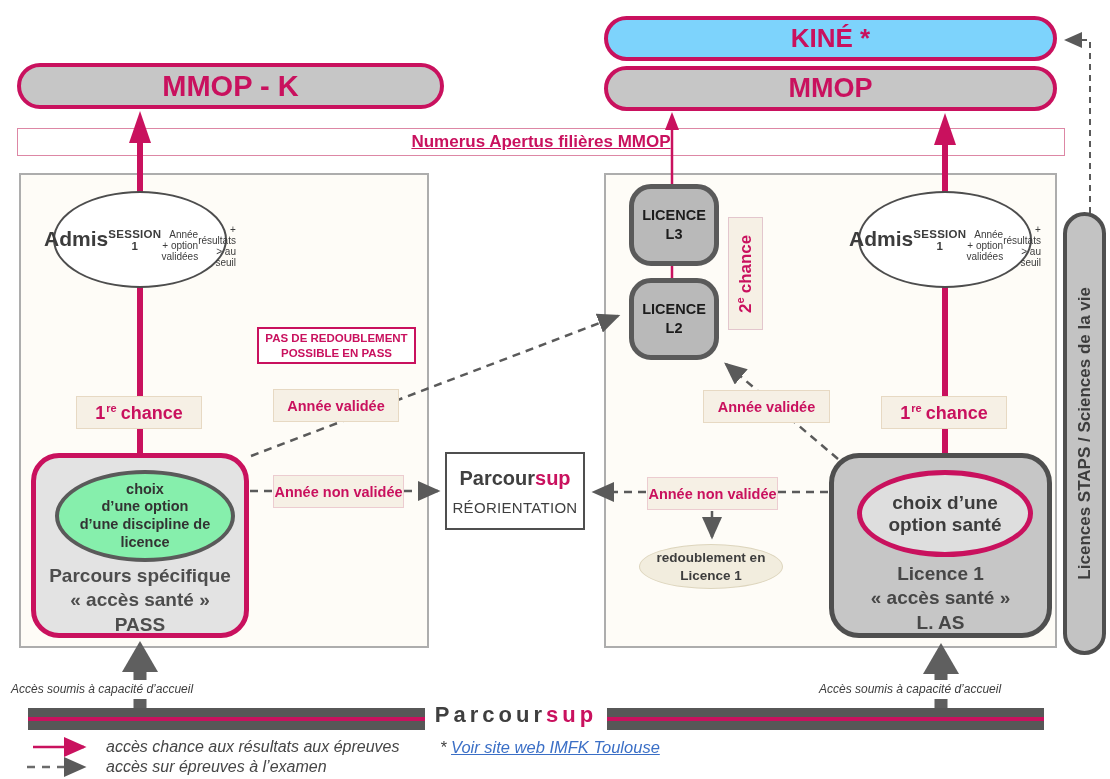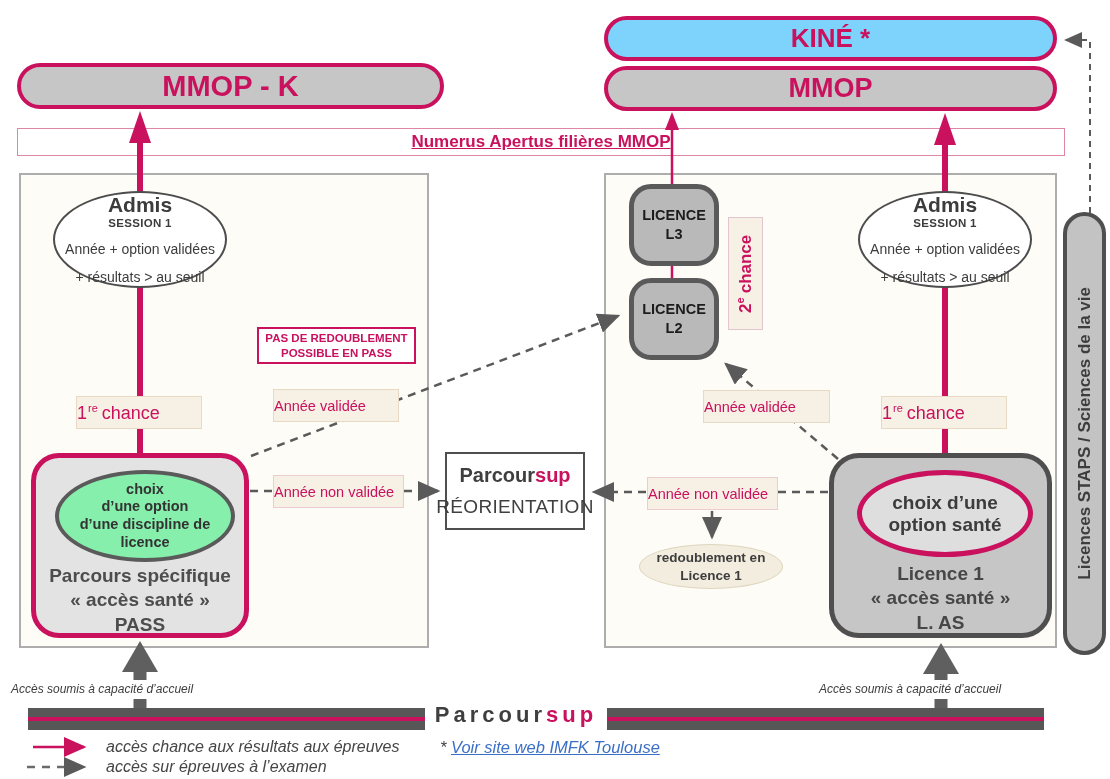--- a/index.html
+++ b/index.html
@@ -4,48 +4,48 @@
 <style>
   * { margin:0; padding:0; box-sizing:border-box; }
   html,body { background:#fff; }
   body { font-family:"Liberation Sans", sans-serif; }
   #stage { position:relative; width:1110px; height:779px; background:#fff; overflow:hidden; }
 
   .pill { position:absolute; border:4px solid #c9115e; border-radius:26px; display:flex; align-items:center; justify-content:center; font-weight:bold; color:#c9115e; }
   .panel { position:absolute; background:#fefcf7; border:2px solid #adadad; }
   .banner { position:absolute; left:17px; top:128px; width:1048px; height:28px; background:#fff; border:1px solid #dd87a5; display:flex; align-items:center; justify-content:center; color:#c9115e; font-weight:bold; font-size:17px;text-decoration:underline; }
 
-  .ellipse { position:absolute; border-radius:50%; display:flex; flex-direction:column; align-items:center; justify-content:center; text-align:center; }
+  .ellipse { position:absolute; border-radius:50%; display:flex; flex-direction:row; align-items:center; justify-content:center; text-align:center; }
   .admis { width:174px; height:97px; background:#fff; border:2px solid #4d4d4d; color:#3c3c3c; }
   .admis .t1 { font-size:21px; font-weight:bold; line-height:1.05; }
   .admis .t2 { font-size:11.5px; font-weight:bold; letter-spacing:.3px; }
-  .admis .t3 { font-size:14px; margin-top:12px; }
-
-  .tag { position:absolute; background:#f6f0e5; border:1px solid #e7d9c3; display:flex; align-items:center; justify-content:flex-start; color:#c9115e; font-weight:normal; text-align:center; }
+  .admis .t3 { font-size:10px; margin-top:12px;text-align:right; }
+
+  .tag { position:absolute; background:#f6f0e5; border:1px solid #e7d9c3; display:flex; align-items:center; justify-content:center; color:#c9115e; font-weight:bold; text-align:center; }
   .tag.pinkb { border-color:#ecccd0; }
   .chance { font-size:18px; }
   .chance sup { font-size:11px; margin:0 3px 0 1px; }
   .multiline { white-space:pre-line; }
 
   .warn { position:absolute; left:257px; top:327px; width:159px; height:37px; background:#fff; border:2px solid #c9115e; color:#c9115e; font-weight:bold; font-size:11.5px; display:flex; align-items:center; justify-content:center; text-align:center; line-height:1.3; }
 
   .passbox { position:absolute; left:31px; top:453px; width:218px; height:185px; background:#e3e3e3; border:5px solid #c9115e; border-radius:28px; }
   .passbox .ellipse { left:19px; top:12px; width:180px; height:92px; background:#86efac; border:4px solid #5a5a5a; font-size:14.5px; font-weight:bold; color:#333; line-height:1.22; }
   .passbox .title { position:absolute; left:0; right:0; top:106px; text-align:center; font-size:19px; font-weight:bold; color:#4d4d4d; line-height:1.28; }
 
   .lasbox { position:absolute; left:829px; top:453px; width:223px; height:185px; background:#c6c6c6; border:5px solid #4f4f4f; border-radius:30px; }
   .lasbox .ellipse { left:23px; top:12px; width:176px; height:87px; background:#dedede; border:5px solid #c9115e; font-size:19px; font-weight:bold; color:#3c3c3c; line-height:1.15; }
   .lasbox .title { position:absolute; left:0; right:0; top:104px; text-align:center; font-size:19px; font-weight:bold; color:#474747; line-height:1.28; }
 
   .licbox { position:absolute; left:629px; width:90px; height:82px; background:#b9b9b9; border:5px solid #5a5a5a; border-radius:22px; display:flex; align-items:center; justify-content:center; text-align:center; font-size:14.5px; font-weight:bold; color:#1c1c1c; line-height:1.3; }
 
   .reor { position:absolute; left:445px; top:452px; width:140px; height:78px; background:#fff; border:2px solid #4f4f4f; display:flex; flex-direction:column; align-items:center; justify-content:center; }
   .reor .l1 { font-size:20px; font-weight:bold; color:#3f3f3f; }
   .reor .l1 .red { color:#c9115e; }
-  .reor .l2 { font-size:19px; color:#3f3f3f; margin-top:9px; letter-spacing:.3px; }
+  .reor .l2 { font-size:15px; color:#3f3f3f; margin-top:9px; letter-spacing:.3px; }
 
   .vchance { position:absolute; left:728px; top:217px; width:35px; height:113px; background:#f6f0e5; border:1px solid #e3c6cd; display:flex; align-items:center; justify-content:center; }
   .vchance .rot { transform:rotate(-90deg); white-space:nowrap; color:#c9115e; font-weight:bold; font-size:17px; }
   .vchance sup { font-size:11px; margin-right:2px; }
 
   .redoub { left:639px; top:544px; width:144px; height:45px; background:#f2edde; border:1.5px solid #ddd5bd; font-size:13.5px; font-weight:bold; color:#3d3d3d; line-height:1.3; }
 
   .capsule { position:absolute; left:1063px; top:212px; width:43px; height:443px; background:#c3c3c3; border:4px solid #4f4f4f; border-radius:22px; display:flex; align-items:center; justify-content:center; }
   .capsule .rot { writing-mode:vertical-rl; transform:rotate(180deg); font-size:17px; font-weight:bold; color:#3d3d3d; white-space:nowrap; }
 

